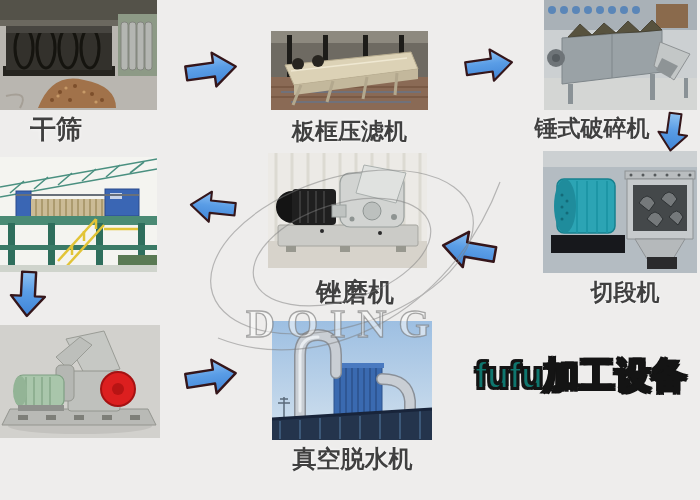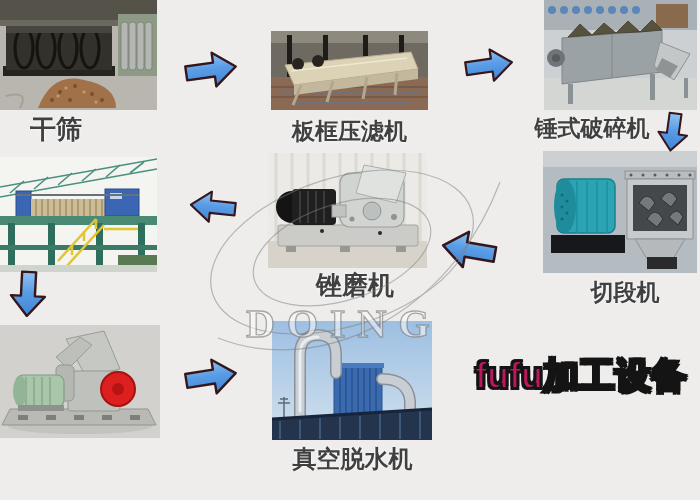--- a/index.html
+++ b/index.html
@@ -5,21 +5,21 @@
   html,body{margin:0;padding:0;background:#efefef;}
   .stage{position:relative;width:700px;height:500px;background:#eeedec;overflow:hidden;
          font-family:"Liberation Sans","DejaVu Sans",sans-serif;}
   .photo{position:absolute;overflow:hidden;}
   .photo svg{display:block;width:100%;height:100%;}
   .lbl{position:absolute;font-weight:600;color:#404040;white-space:nowrap;z-index:5;
        text-shadow:0 0 2px rgba(255,255,255,.85),0 0 4px rgba(255,255,255,.5);}
   .arrow{position:absolute;z-index:6;}
   .arrow svg{display:block;width:100%;height:100%;overflow:visible;}
   .title{position:absolute;z-index:6;font-weight:700;text-align:center;
-         color:#be185d;-webkit-text-stroke:2px #141414;
+         color:#0f766e;-webkit-text-stroke:2px #141414;
          text-shadow:2px 2px 0 #141414,-2px -2px 0 #141414,2px -2px 0 #141414,-2px 2px 0 #141414;}
   .wm-text{position:absolute;z-index:8;font-family:Liberation Serif, serif;
          font-weight:700;color:rgba(252,252,252,.55);-webkit-text-stroke:1.3px rgba(115,115,115,.6);
          letter-spacing:12px;white-space:nowrap;}
   .wm-arcs{position:absolute;z-index:7;pointer-events:none;}
 </style>
 </head>
 <body>
 
 <div class="stage">
@@ -346,21 +346,21 @@
           <line x1="148" y1="90" x2="148" y2="118"></line>
       </g>
       <line x1="0" y1="98" x2="160" y2="88" stroke="#18243a" stroke-width="3"></line>
     </svg>
   </div>
 
   <div class="lbl" style="left:30px;top:112px;font-size:26px">干筛</div>
   <div class="lbl" style="left:266px;top:116px;width:167px;text-align:center;font-size:23px">板框压滤机</div>
   <div class="lbl" style="left:524px;top:113px;width:136px;text-align:center;font-size:23px">锤式破碎机</div>
   <div class="lbl" style="left:580px;top:277px;width:90px;text-align:center;font-size:23px">切段机</div>
-  <div class="lbl" style="left:300px;top:268px;width:110px;text-align:center;font-size:26px">锉磨机</div>
+  <div class="lbl" style="left:300px;top:275px;width:110px;text-align:center;font-size:26px">锉磨机</div>
   <div class="lbl" style="left:285px;top:443px;width:135px;text-align:center;font-size:24px">真空脱水机</div>
 
   <div class="arrow" style="left:184px;top:50px;width:54px;height:40px;transform:rotate(-8deg)">
     <svg viewBox="0 0 54 40">
         <polygon points="2,13 30,13 30,3 52,20 30,37 30,27 2,27" fill="url(#arrowGrad)" stroke="#35161a" stroke-width="2.4" stroke-linejoin="round"></polygon>
       </svg>
   </div>
   <div class="arrow" style="left:464px;top:47px;width:50px;height:37px;transform:rotate(-8deg)">
     <svg viewBox="0 0 54 40">
         <polygon points="2,13 30,13 30,3 52,20 30,37 30,27 2,27" fill="url(#arrowGrad)" stroke="#35161a" stroke-width="2.4" stroke-linejoin="round"></polygon>

